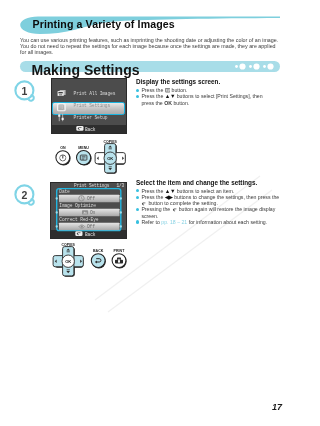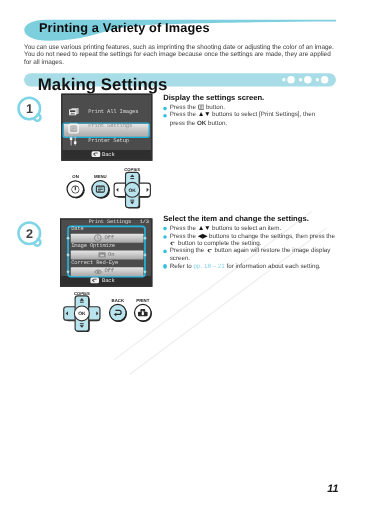--- a/index.html
+++ b/index.html
@@ -304,14 +304,14 @@
     </g>
     <text x="69.0" y="12.6" font-size="3.6" font-weight="bold" fill="#222" text-anchor="middle" font-family="Liberation Sans, sans-serif">PRINT</text>
     <circle cx="69.0" cy="21.6" r="6.9" fill="#ffffff" stroke="#222" stroke-width="1.05"></circle>
     <g transform="translate(69.0,21.6)">
       <path d="M-1.6 -3.1 h3.2 a0.4 0.4 0 0 1 0.4 0.4 v1.8 h-4.0 v-1.8 a0.4 0.4 0 0 1 0.4 -0.4 z" fill="#2a2a2a"></path>
       <path d="M-3.2 -0.9 h6.4 a0.8 0.8 0 0 1 0.8 0.8 v2.3 a0.8 0.8 0 0 1 -0.8 0.8 h-6.4 a0.8 0.8 0 0 1 -0.8 -0.8 v-2.3 a0.8 0.8 0 0 1 0.8 -0.8 z" fill="#2a2a2a"></path>
       <path d="M0 -2.0 C0.75 -0.6 1.0 0.4 1.0 1.1 C1.0 1.75 0.55 2.2 0 2.2 C-0.55 2.2 -1.0 1.75 -1.0 1.1 C-1.0 0.4 -0.75 -0.6 0 -2.0 Z" fill="#ffffff"></path>
     </g>
   </svg>
 
-  <div class="pno">11</div>
+  <div class="pno">17</div>
 </div>
 
 </body></html>

